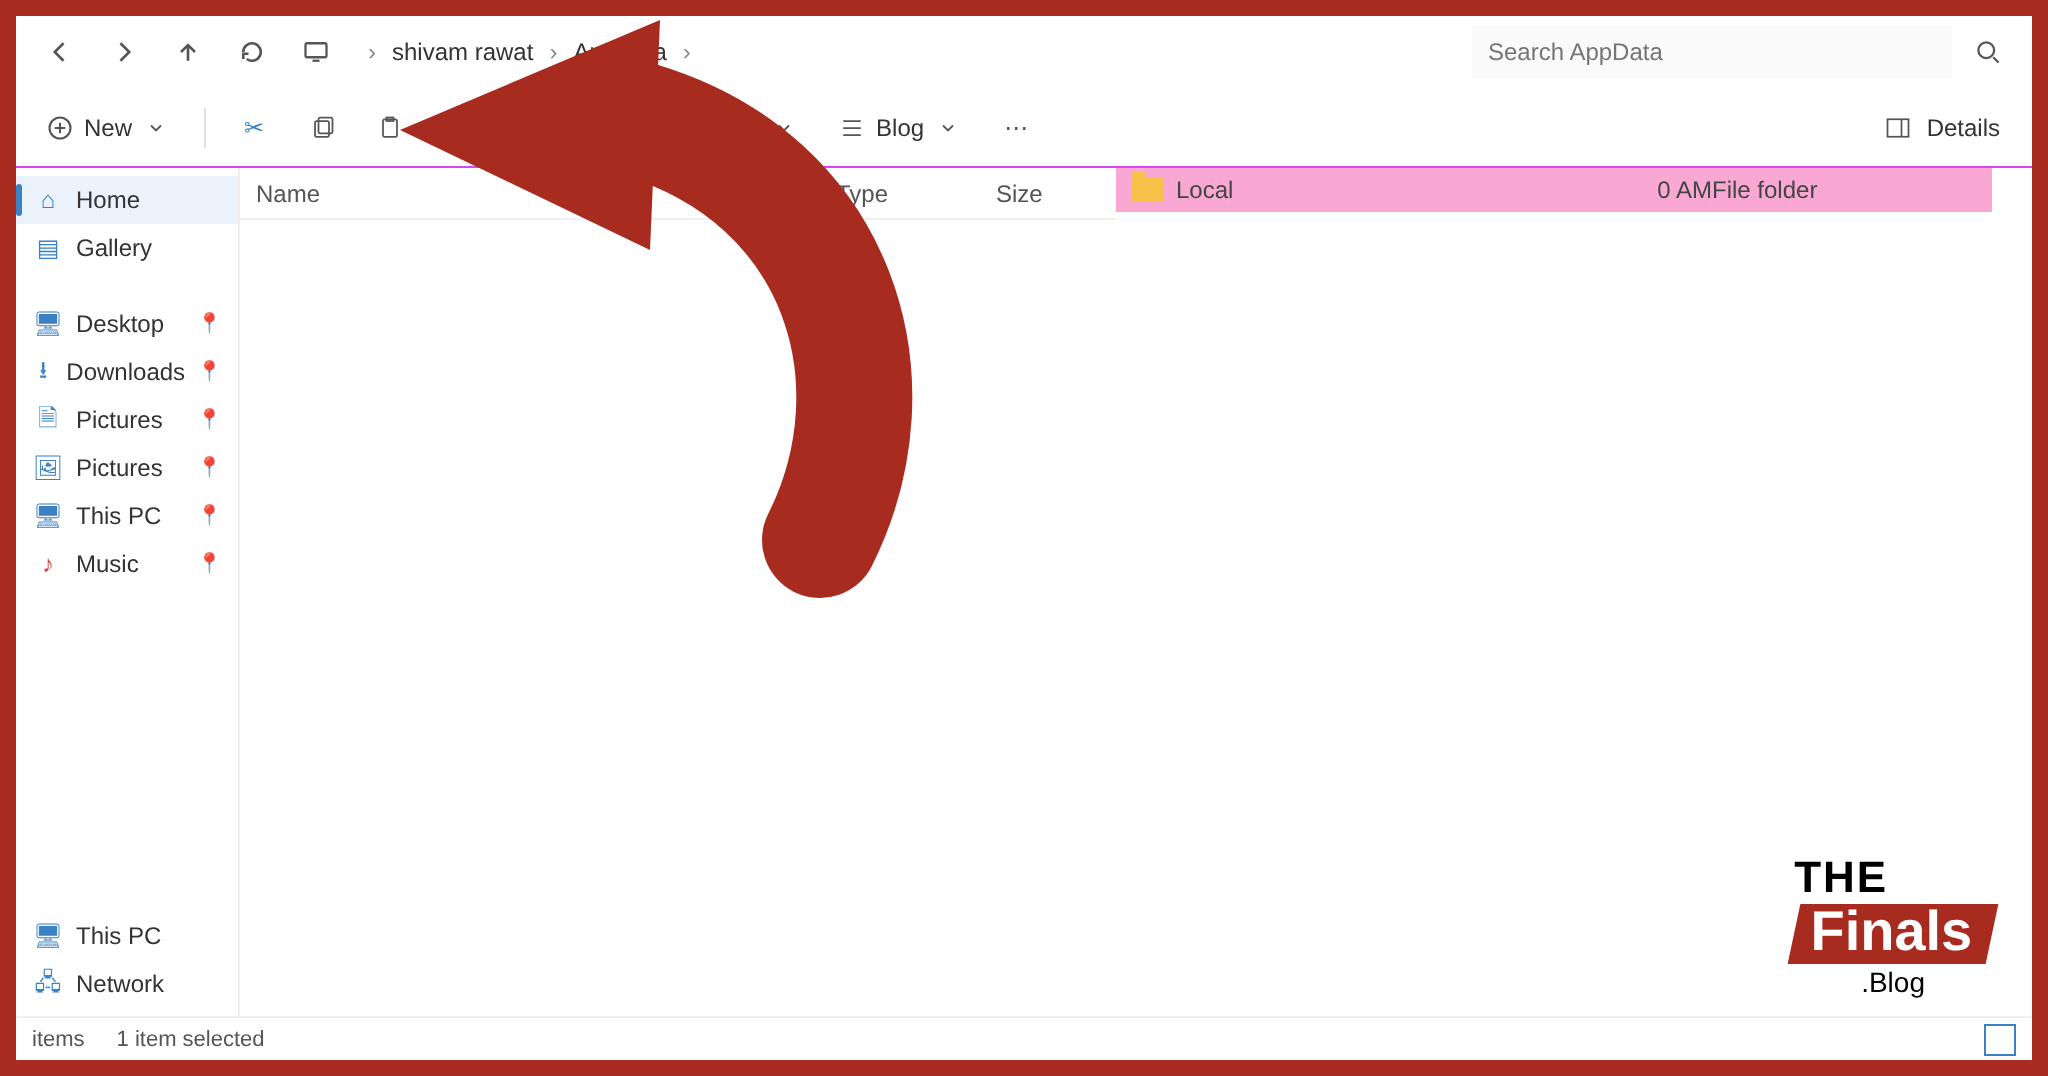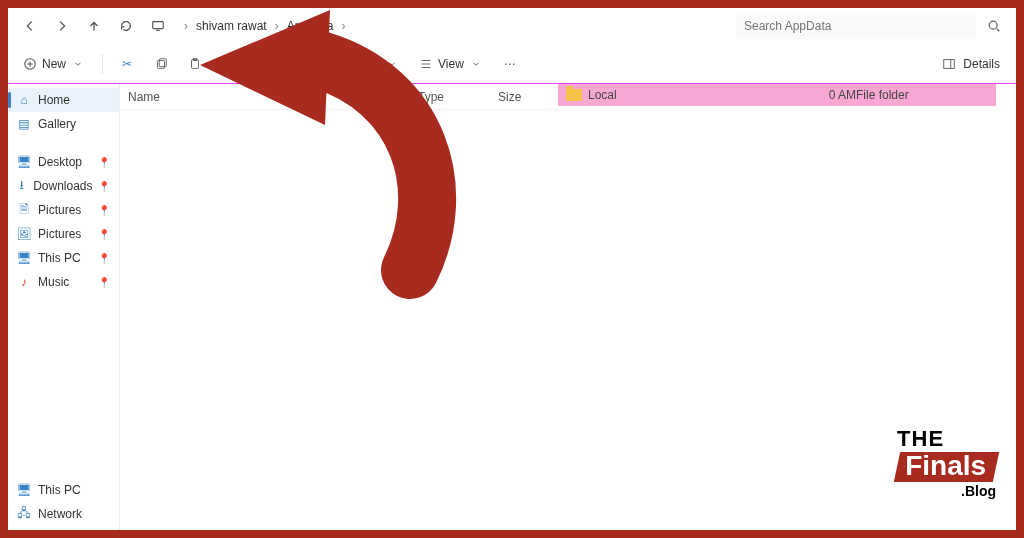--- a/index.html
+++ b/index.html
@@ -53,21 +53,21 @@
 .status .view-toggle { margin-left:auto; width:16px; height:16px; border:1px solid #3b82c4; }
 
 
 .arrow-anno { position: absolute; left: 160px; top: 10px; pointer-events: none; }
 
 
 .watermark { position: absolute; right: 28px; bottom: 40px; text-align: left; line-height: 1; }
 .wm-the { font-weight: 900; font-size: 22px; color: #000; letter-spacing: 1px; }
 .wm-finals { font-weight: 900; font-size: 28px; color: #fff; background: #a82b1f; padding: 0 10px 2px 8px; transform: skewX(-12deg); display: inline-block; margin-top: 2px; }
 .wm-finals span { display:inline-block; transform: skewX(12deg); }
-.wm-blog { font-weight: 700; font-size: 14px; color: #000; text-align: right; margin-top: 2px; }
+.wm-blog { font-weight: 400; font-size: 14px; color: #000; text-align: center; margin-top: 2px; }
 </style>
 </head>
 <body>
 
 <div class="window">
 
   <div class="addr-bar">
     <div class="nav-btn">
         <svg width="14" height="14" viewBox="0 0 16 16">
           <path d="M10 3 L5 8 L10 13" stroke="currentColor" stroke-width="1.5" fill="none"></path>
@@ -182,21 +182,21 @@
             <path d="M4 6l4 4 4-4" stroke="currentColor" stroke-width="1.5" fill="none"></path>
           </svg>
         </span>
     </div>
     <div class="tb-btn">
       <span class="tb-icon">
           <svg width="14" height="14" viewBox="0 0 16 16">
             <path d="M3 4h10M3 8h10M3 12h10" stroke="currentColor"></path>
           </svg>
         </span>
-      <span>View</span>
+      <span>Blog</span>
       <span class="tb-icon">
           <svg width="10" height="10" viewBox="0 0 16 16">
             <path d="M4 6l4 4 4-4" stroke="currentColor" stroke-width="1.5" fill="none"></path>
           </svg>
         </span>
     </div>
     <div class="tb-btn">
         <span class="tb-icon">⋯</span>
       </div>
 
@@ -287,20 +287,25 @@
         <div class="col-size"></div>
       </div>
       <div class="row">
         <div class="col-date" style="text-align:right">1/30/2024</div>
         <div class="col-type">File folder</div>
         <div class="col-size"></div>
       </div>
     </div>
   </div>
 
+  <div class="status">
+    <span>items</span>
+    <span>1 item selected</span>
+    <span class="view-toggle"></span>
+  </div>
 </div>
 
 <svg class="arrow-anno" width="300" height="300" viewBox="0 0 300 300">
   <path d="M250 260 C290 180 260 80 160 50" stroke="#a82b1f" stroke-width="58" fill="none" stroke-linecap="round"></path>
   <polygon points="40,55 170,0 165,115" fill="#a82b1f"></polygon>
 </svg>
 
 <div class="watermark">
   <div class="wm-the">THE</div>
   <div class="wm-finals"><span>Finals</span></div>

